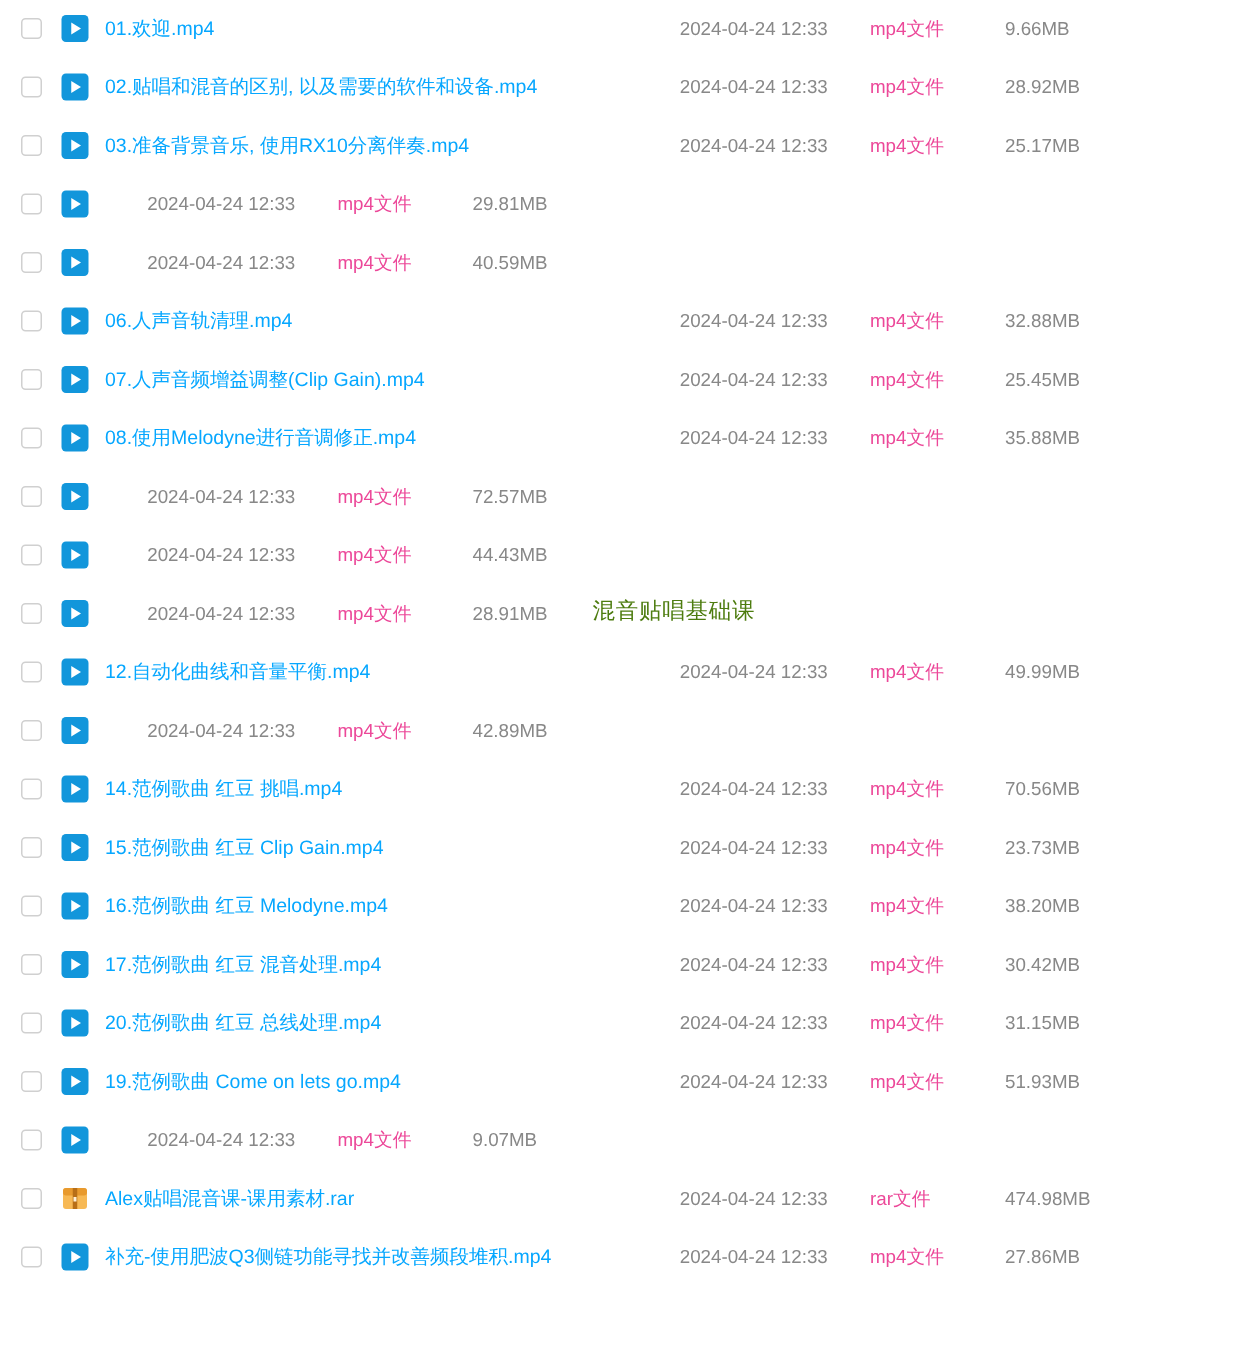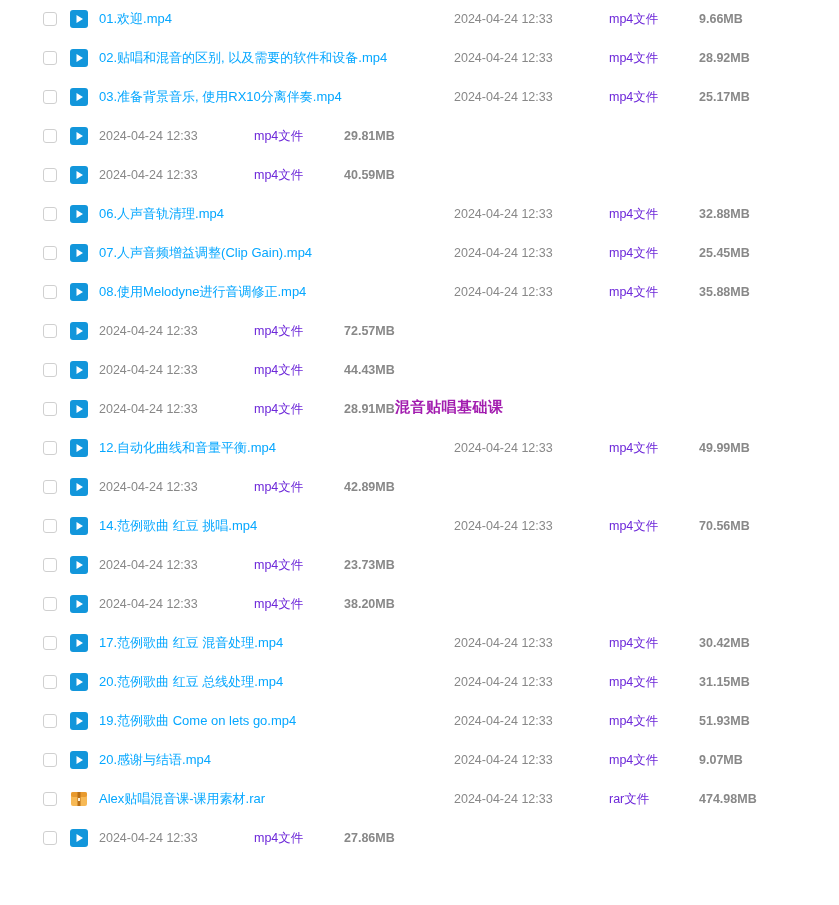--- a/index.html
+++ b/index.html
@@ -10,21 +10,20 @@
     background: #fff;
     width: 839px;
   }
   .file-list { width: 100%; }
   .file-row {
     display: flex;
     align-items: center;
     height: 39px;
     padding-left: 14px;
     border-bottom: 1px solid transparent;
-    margin-left: 29px;
   }
   .checkbox {
     width: 14px;
     height: 14px;
     border: 1px solid #d0d0d0;
     border-radius: 3px;
     margin-right: 12px;
     flex-shrink: 0;
     background: #fff;
     cursor: pointer;
@@ -43,38 +42,38 @@
     white-space: nowrap;
     overflow: hidden;
     text-overflow: ellipsis;
     color: #06a7ff;
     cursor: pointer;
   }
   .col-date {
     flex: 0 0 155px;
     color: #888;
     font-size: 12.5px;
+    text-align: center;
   }
   .col-type {
     flex: 0 0 90px;
-    color: #6d28d9;
+    color: #ec4899;
     font-size: 12.5px;
   }
   .col-size {
     flex: 0 0 100px;
     color: #888;
     font-size: 12.5px;
-    font-weight: bold;
   }
   .watermark {
     position: absolute;
     left: 395px;
     top: 398px;
-    color: #a21caf;
-    font-weight: bold;
+    color: #4d7c0f;
+    font-weight: normal;
     font-size: 15px;
     pointer-events: none;
     letter-spacing: 0.5px;
   }
   .container { position: relative; }
 </style>
 </head>
 <body>
 
 <div class="container">
@@ -256,32 +255,34 @@
         <div class="col-size">70.56MB</div>
       </div>
       <div class="file-row">
         <div class="checkbox"></div>
         <div class="file-icon">
           <svg width="20" height="20" viewBox="0 0 20 20">
             <rect x="1" y="1" width="18" height="18" rx="3" fill="#1296db"></rect>
             <path d="M7.5 6 L14 10 L7.5 14 Z" fill="#ffffff"></path>
           </svg>
         </div>
+        <div class="col-name">15.范例歌曲 红豆 Clip Gain.mp4</div>
         <div class="col-date">2024-04-24 12:33</div>
         <div class="col-type">mp4文件</div>
         <div class="col-size">23.73MB</div>
       </div>
       <div class="file-row">
         <div class="checkbox"></div>
         <div class="file-icon">
           <svg width="20" height="20" viewBox="0 0 20 20">
             <rect x="1" y="1" width="18" height="18" rx="3" fill="#1296db"></rect>
             <path d="M7.5 6 L14 10 L7.5 14 Z" fill="#ffffff"></path>
           </svg>
         </div>
+        <div class="col-name">16.范例歌曲 红豆 Melodyne.mp4</div>
         <div class="col-date">2024-04-24 12:33</div>
         <div class="col-type">mp4文件</div>
         <div class="col-size">38.20MB</div>
       </div>
       <div class="file-row">
         <div class="checkbox"></div>
         <div class="file-icon">
           <svg width="20" height="20" viewBox="0 0 20 20">
             <rect x="1" y="1" width="18" height="18" rx="3" fill="#1296db"></rect>
             <path d="M7.5 6 L14 10 L7.5 14 Z" fill="#ffffff"></path>
@@ -319,21 +320,20 @@
         <div class="col-size">51.93MB</div>
       </div>
       <div class="file-row">
         <div class="checkbox"></div>
         <div class="file-icon">
           <svg width="20" height="20" viewBox="0 0 20 20">
             <rect x="1" y="1" width="18" height="18" rx="3" fill="#1296db"></rect>
             <path d="M7.5 6 L14 10 L7.5 14 Z" fill="#ffffff"></path>
           </svg>
         </div>
-        <div class="col-name">20.感谢与结语.mp4</div>
         <div class="col-date">2024-04-24 12:33</div>
         <div class="col-type">mp4文件</div>
         <div class="col-size">9.07MB</div>
       </div>
       <div class="file-row">
         <div class="checkbox"></div>
         <div class="file-icon">
           <svg width="20" height="20" viewBox="0 0 20 20">
             <rect x="2" y="3" width="16" height="14" rx="2" fill="#f7b955"></rect>
             <rect x="2" y="3" width="16" height="5" rx="2" fill="#e89a2e"></rect>
@@ -347,19 +347,20 @@
         <div class="col-size">474.98MB</div>
       </div>
       <div class="file-row">
         <div class="checkbox"></div>
         <div class="file-icon">
           <svg width="20" height="20" viewBox="0 0 20 20">
             <rect x="1" y="1" width="18" height="18" rx="3" fill="#1296db"></rect>
             <path d="M7.5 6 L14 10 L7.5 14 Z" fill="#ffffff"></path>
           </svg>
         </div>
+        <div class="col-name">补充-使用肥波Q3侧链功能寻找并改善频段堆积.mp4</div>
         <div class="col-date">2024-04-24 12:33</div>
         <div class="col-type">mp4文件</div>
         <div class="col-size">27.86MB</div>
       </div>
     </div>
   <div class="watermark">混音贴唱基础课</div>
 </div>
 
 </body></html>

